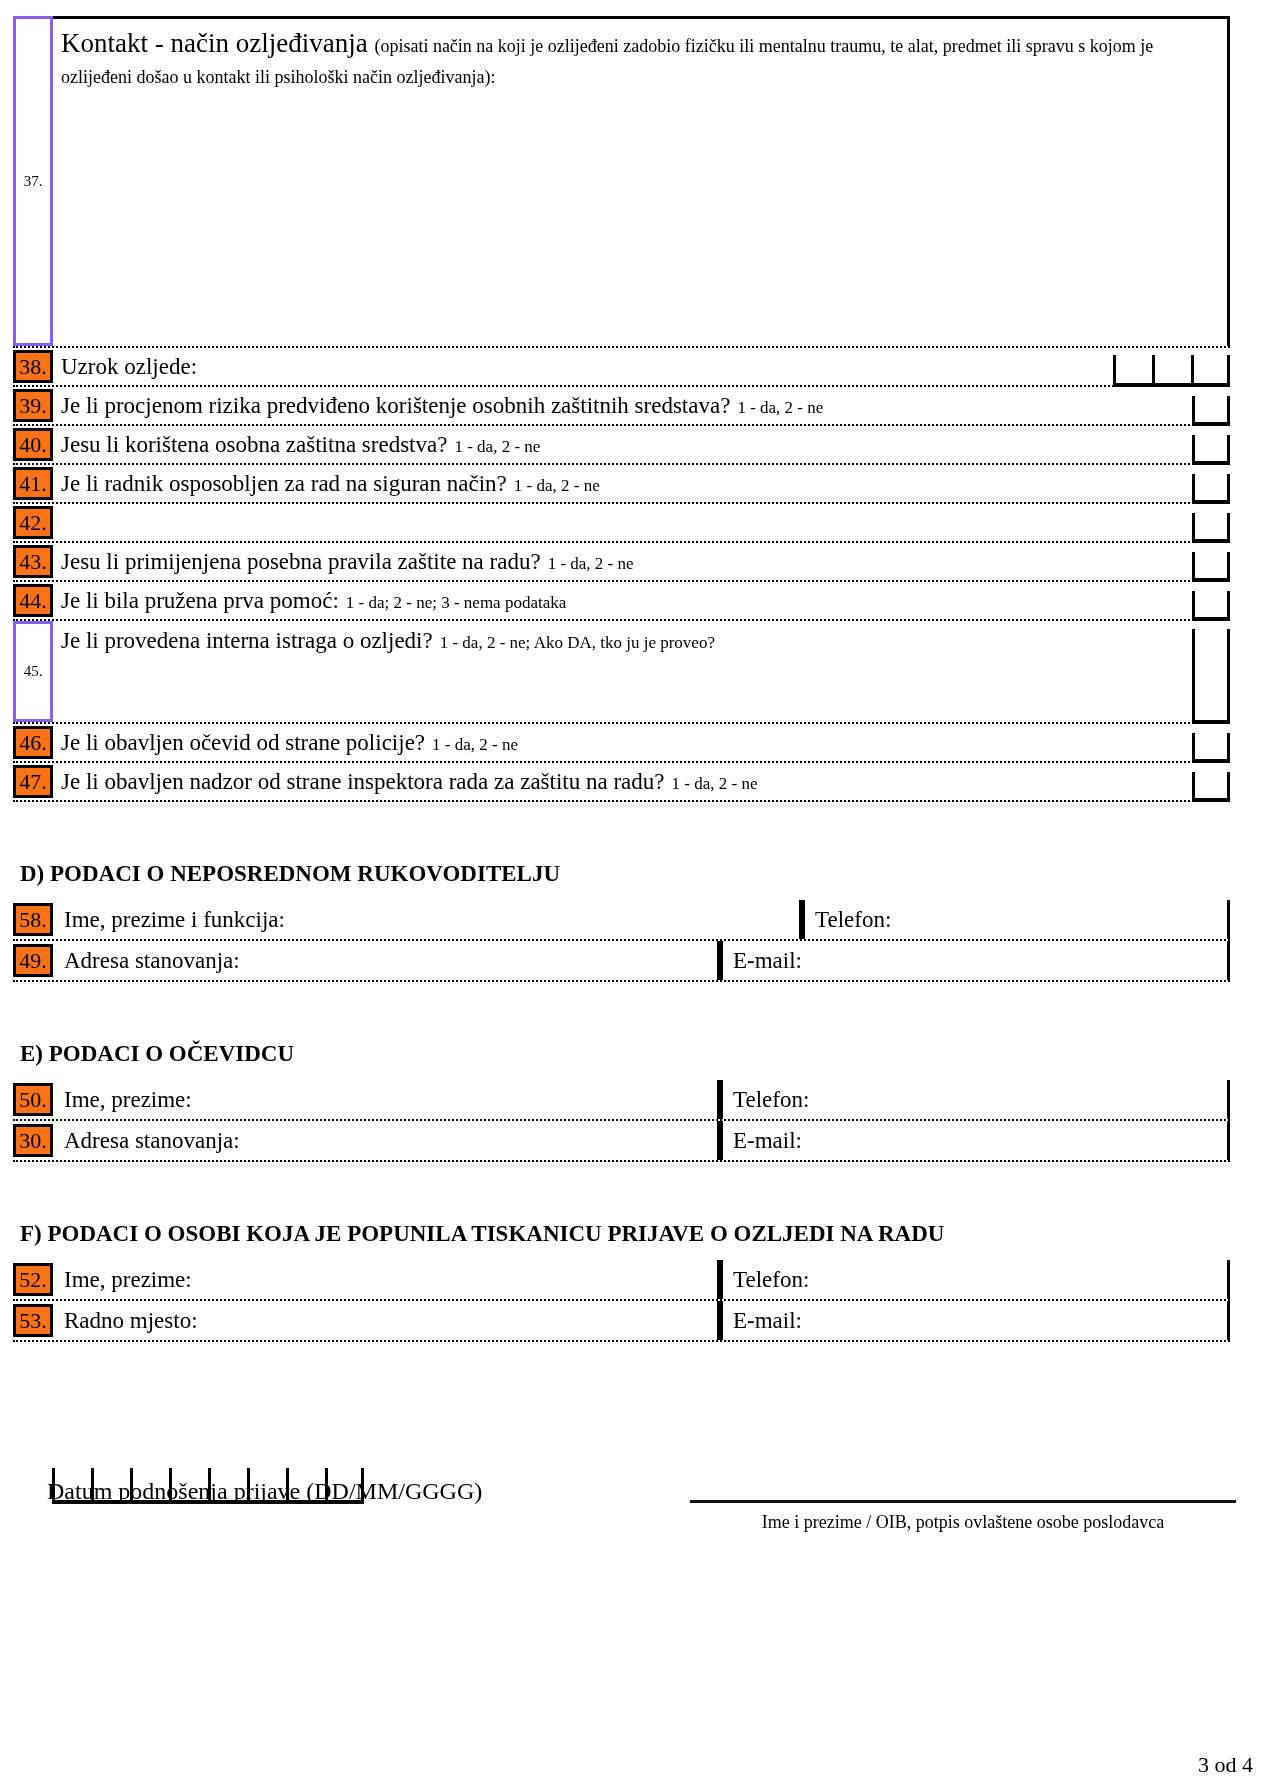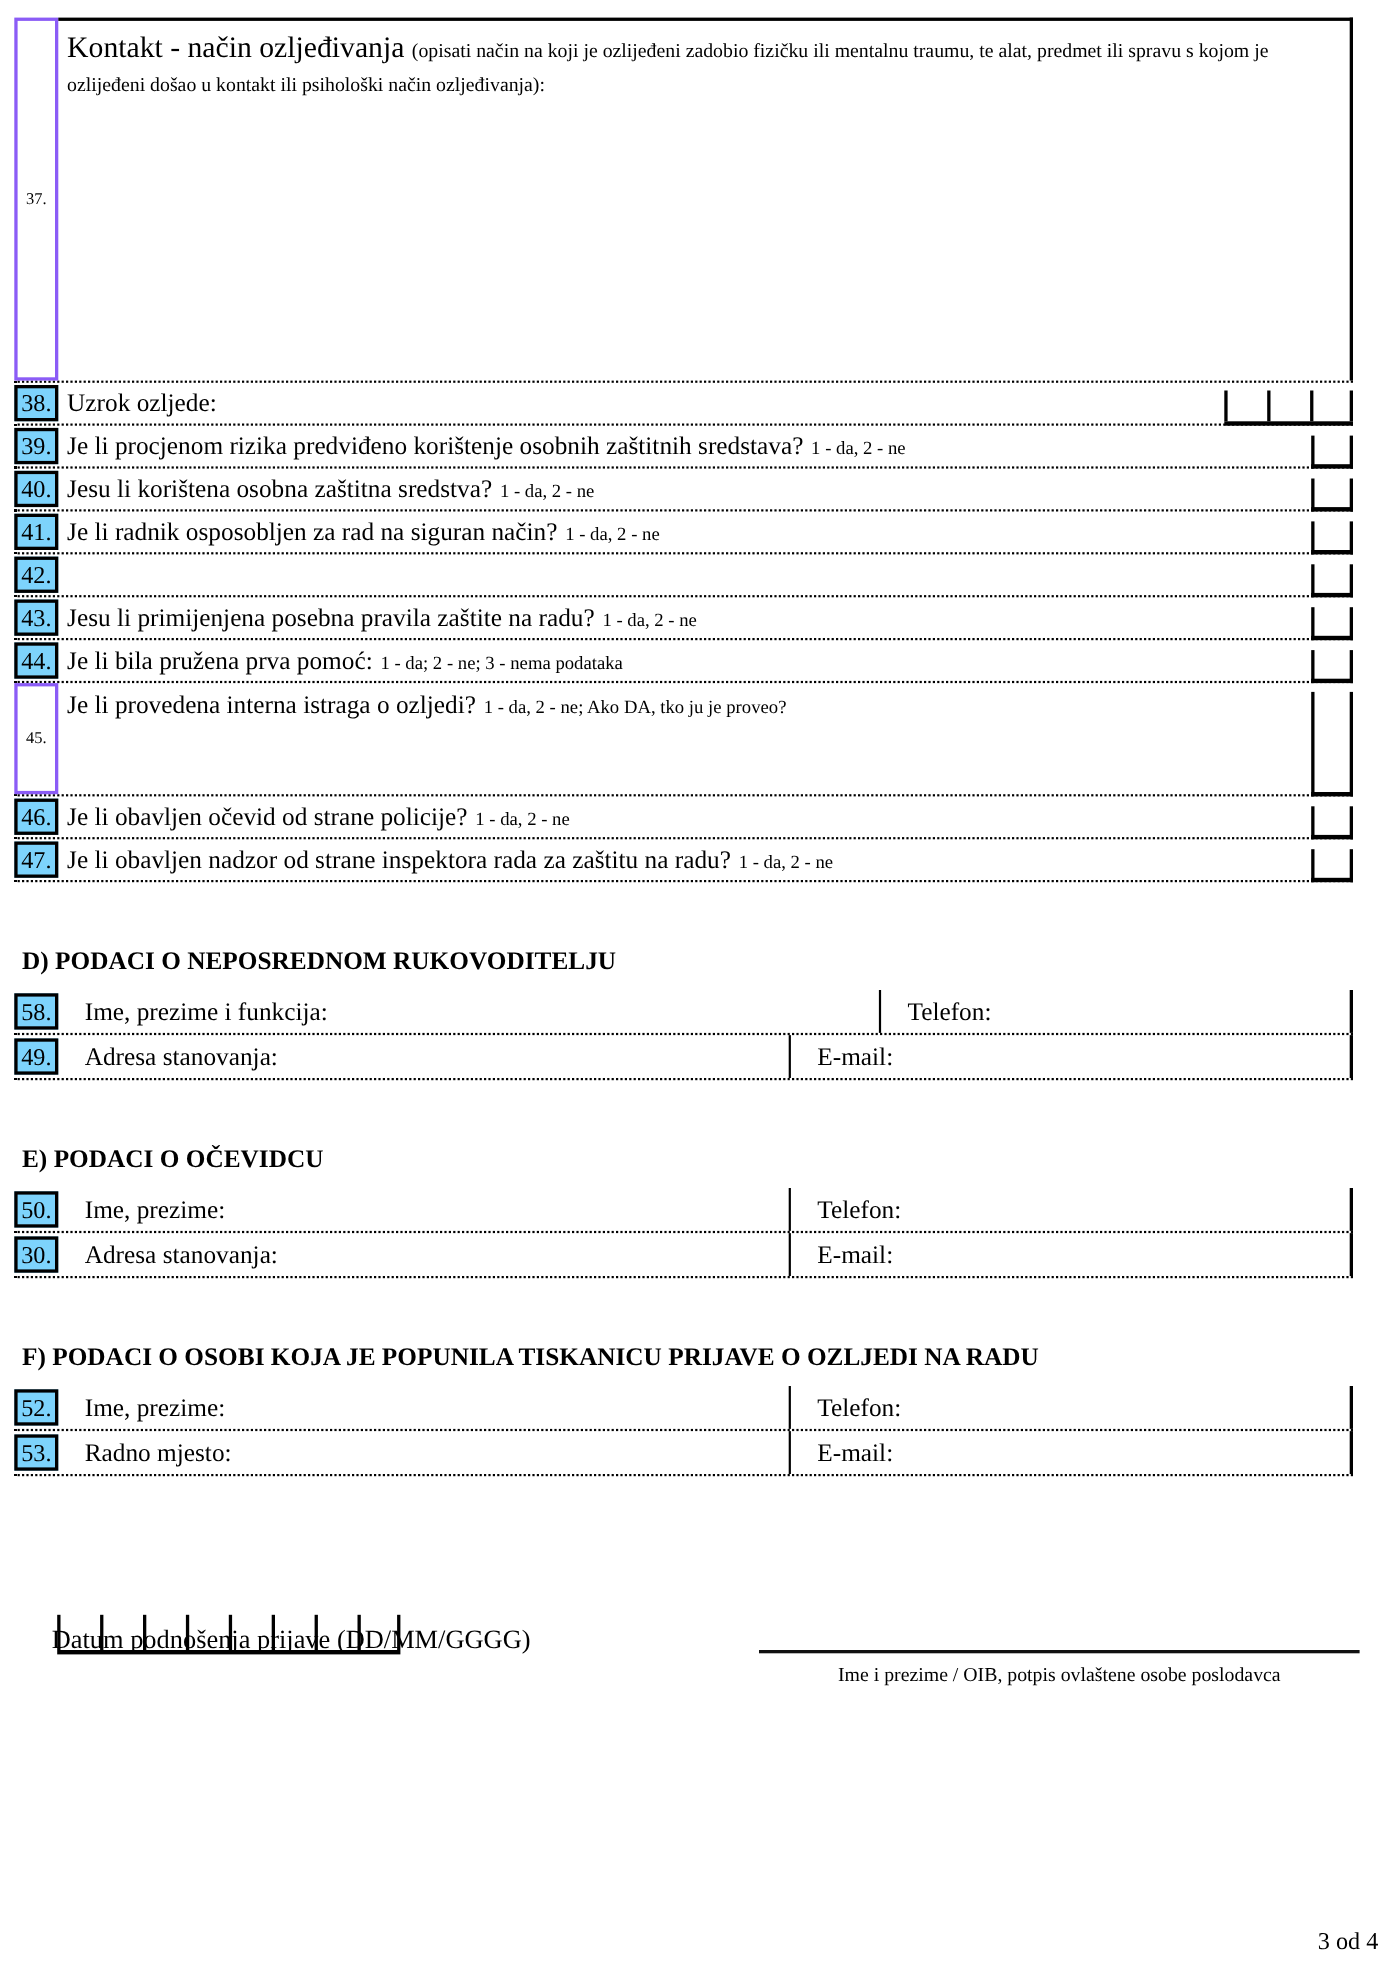--- a/index.html
+++ b/index.html
@@ -6,21 +6,21 @@
   .page{
     position:relative;width:1261px;height:1786px;background:#ffffff;
     font-family:"Liberation Serif","DejaVu Serif",serif;color:#000;overflow:hidden;
   }
   .ftable{position:absolute;left:13px;top:16px;width:1217px;}
 
   
   .numbox{
     box-sizing:border-box;flex:0 0 40px;width:40px;height:33px;
     border:3px solid #000;display:flex;align-items:center;justify-content:center;
-    font-size:22px;background:#7dd3fc;
+    font-size:22px;background:#f97316;
   }
   .numbox-tall{
     box-sizing:border-box;flex:0 0 40px;width:40px;align-self:stretch;height:auto;
     border:3px solid #8b5cf6;display:flex;align-items:center;justify-content:center;
     font-size:15px;
   }
   .qrow{
     position:relative;height:37px;border-bottom:2px dotted #000;
     display:flex;align-items:center;
   }
@@ -53,24 +53,24 @@
   .row45{height:101px;border-bottom:2px dotted #000;display:flex;position:relative;
          align-items:flex-start;}
   .row45 .qtext{padding-top:8px;}
 
   
   .sec-title{margin:60px 0 14px 7px;font-size:23px;font-weight:bold;line-height:1.05;}
   .srow{
     position:relative;height:39px;border-bottom:2px dotted #000;
     display:flex;align-items:center;
   }
-  .slabel{margin-left:24px;font-size:23px;white-space:nowrap;}
+  .slabel{margin-left:11px;font-size:23px;white-space:nowrap;}
   .label2-wrap{
-    position:absolute;top:0;bottom:0;border-left:2px solid #000000;
-    display:flex;align-items:center;padding-left:24px;right:0;
+    position:absolute;top:0;bottom:0;border-left:6px solid #000000;
+    display:flex;align-items:center;padding-left:10px;right:0;
   }
   .l2-a{left:786px;}
   .l2-b{left:704px;}
   .right-tick{position:absolute;right:0;top:0;bottom:0;width:0;border-right:3px solid #000;}
 
   
   .datecomb{position:absolute;left:52px;top:1468px;display:flex;border-bottom:4px solid #000;}
   .date-cell{box-sizing:border-box;width:39px;height:32px;border-left:3px solid #000;}
   .date-cell:last-child{border-right:3px solid #000;}
   .date-label{position:absolute;left:47px;top:1478px;font-size:24px;}

